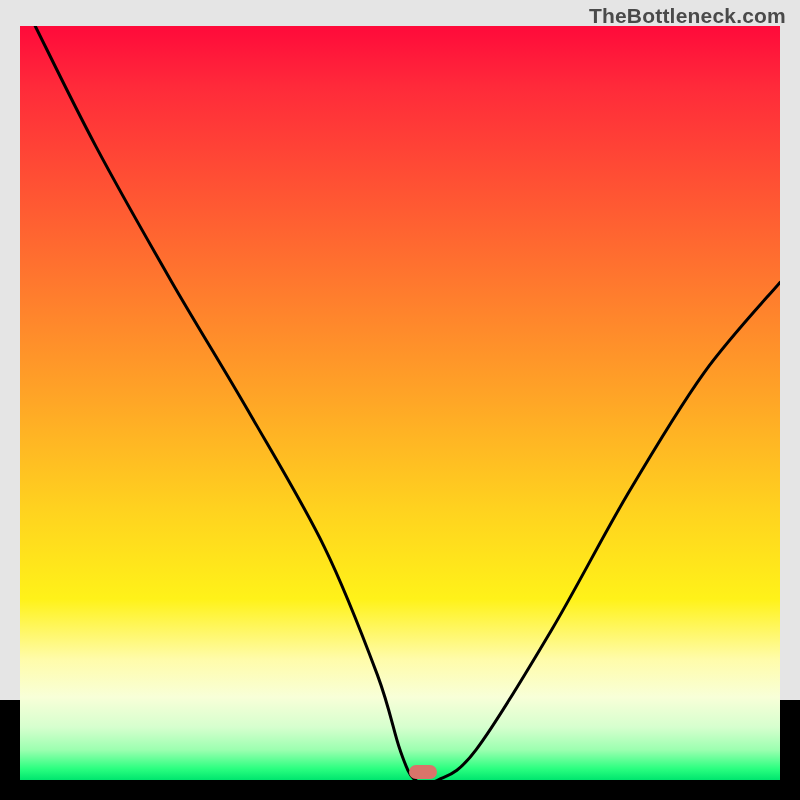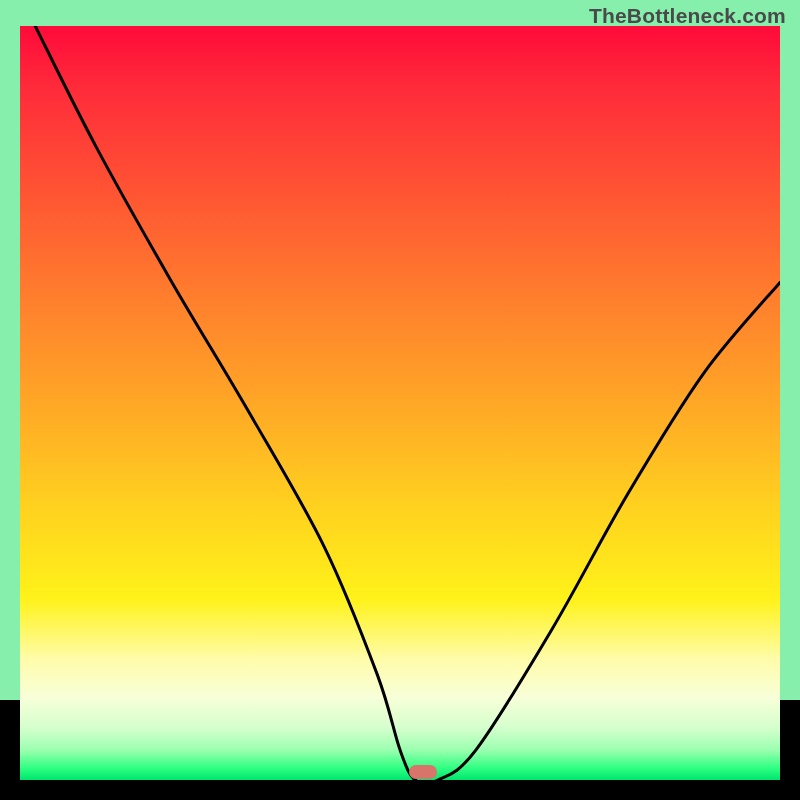--- a/index.html
+++ b/index.html
@@ -8,21 +8,21 @@
     width: 800px;
     height: 800px;
     background: #000;
     overflow: hidden;
     font-family: Arial, Helvetica, sans-serif;
   }
   .frame {
     position: relative;
     width: 800px;
     height: 700px;
-    background: #86efac;
+    background: #e5e5e5;
   }
   .watermark {
     position: absolute;
     top: 4px;
     right: 14px;
     color: #4a4a4a;
     font-size: 21px;
     font-weight: 600;
     letter-spacing: 0.2px;
     z-index: 10;

